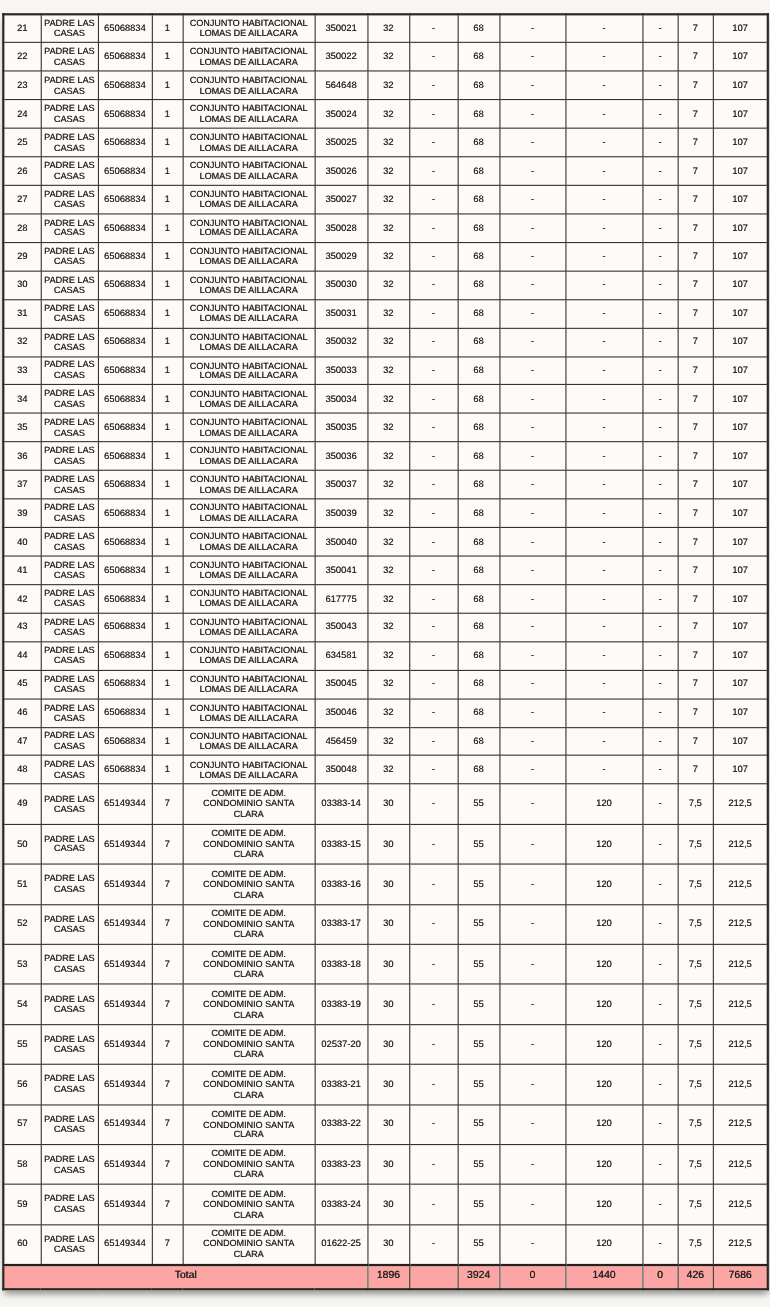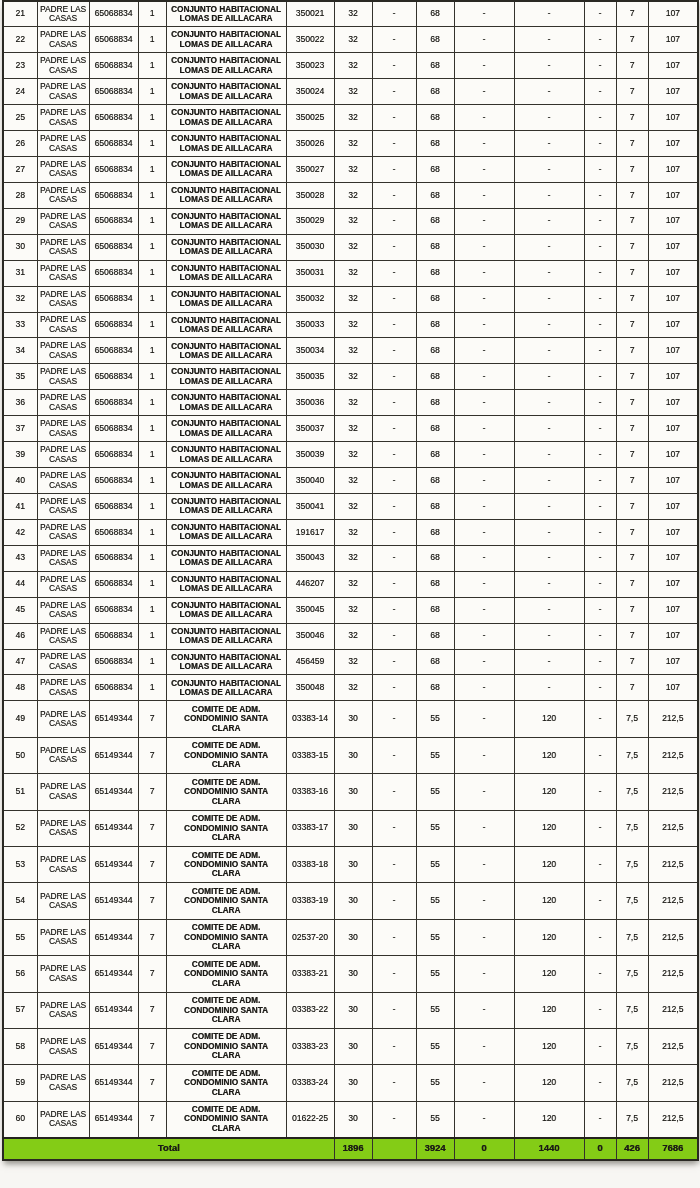--- a/index.html
+++ b/index.html
@@ -12,46 +12,46 @@
   }
   .page {
     width: 700px; height: 1188px;
     position: relative;
   }
   table.doc-table {
     border-collapse: collapse;
     table-layout: fixed;
     width: 695px;
     margin-left: 2px;
-    margin-top: 0;
+    margin-top: 12px;
     background: #fcfbf8;
     border: 2px solid #2a2923;
     box-shadow: 0 5px 6px -2px rgba(95,92,84,.55), 3px 3px 4px rgba(95,92,84,.15);
   }
   td {
     border: 1px solid #34322c;
     text-align: center;
     vertical-align: middle;
     font-size: 8.5px;
     line-height: 1.15;
     color: #1b1a16;
     padding: 0 1px;
     overflow: hidden;
     text-shadow: 0.3px 0 0 rgba(27,26,22,.65);
   }
   tbody tr { height: 25.93px; }
   tbody tr.tall { height: 36.4px; }
-  .c-org { white-space: pre-line; font-size: 8.2px; font-weight: bold; }
+  .c-org { white-space: pre-line; font-size: 8.2px; }
   .c-commune { font-size: 8.3px; }
   tfoot tr { height: 22px; }
   tfoot td {
     border-top: 2px solid #23221d;
-    font-weight: bold;
+    font-weight: normal;
     font-size: 9.5px;
-    background: #84cc16;
+    background: #fca5a5;
     text-shadow: 0.35px 0 0 rgba(27,26,22,.8);
   }
 </style>
 </head>
 <body>
 
 <div class="page">
   <table class="doc-table">
     <colgroup>
       <col style="width:34px">
@@ -104,21 +104,21 @@
     <td class="c-val">7</td>
     <td class="c-val">107</td>
   </tr>
         <tr>
     <td class="c-num">23</td>
     <td class="c-commune">PADRE LAS CASAS</td>
     <td class="c-entity">65068834</td>
     <td class="c-qty">1</td>
     <td class="c-org">CONJUNTO HABITACIONAL
 LOMAS DE AILLACARA</td>
-    <td class="c-code">350023</td>
+    <td class="c-code">564648</td>
     <td class="c-val">32</td>
     <td class="c-val">-</td>
     <td class="c-val">68</td>
     <td class="c-val">-</td>
     <td class="c-val">-</td>
     <td class="c-val">-</td>
     <td class="c-val">7</td>
     <td class="c-val">107</td>
   </tr>
         <tr>
@@ -410,21 +410,21 @@
     <td class="c-val">7</td>
     <td class="c-val">107</td>
   </tr>
         <tr>
     <td class="c-num">42</td>
     <td class="c-commune">PADRE LAS CASAS</td>
     <td class="c-entity">65068834</td>
     <td class="c-qty">1</td>
     <td class="c-org">CONJUNTO HABITACIONAL
 LOMAS DE AILLACARA</td>
-    <td class="c-code">191617</td>
+    <td class="c-code">617775</td>
     <td class="c-val">32</td>
     <td class="c-val">-</td>
     <td class="c-val">68</td>
     <td class="c-val">-</td>
     <td class="c-val">-</td>
     <td class="c-val">-</td>
     <td class="c-val">7</td>
     <td class="c-val">107</td>
   </tr>
         <tr>
@@ -444,21 +444,21 @@
     <td class="c-val">7</td>
     <td class="c-val">107</td>
   </tr>
         <tr>
     <td class="c-num">44</td>
     <td class="c-commune">PADRE LAS CASAS</td>
     <td class="c-entity">65068834</td>
     <td class="c-qty">1</td>
     <td class="c-org">CONJUNTO HABITACIONAL
 LOMAS DE AILLACARA</td>
-    <td class="c-code">446207</td>
+    <td class="c-code">634581</td>
     <td class="c-val">32</td>
     <td class="c-val">-</td>
     <td class="c-val">68</td>
     <td class="c-val">-</td>
     <td class="c-val">-</td>
     <td class="c-val">-</td>
     <td class="c-val">7</td>
     <td class="c-val">107</td>
   </tr>
         <tr>

